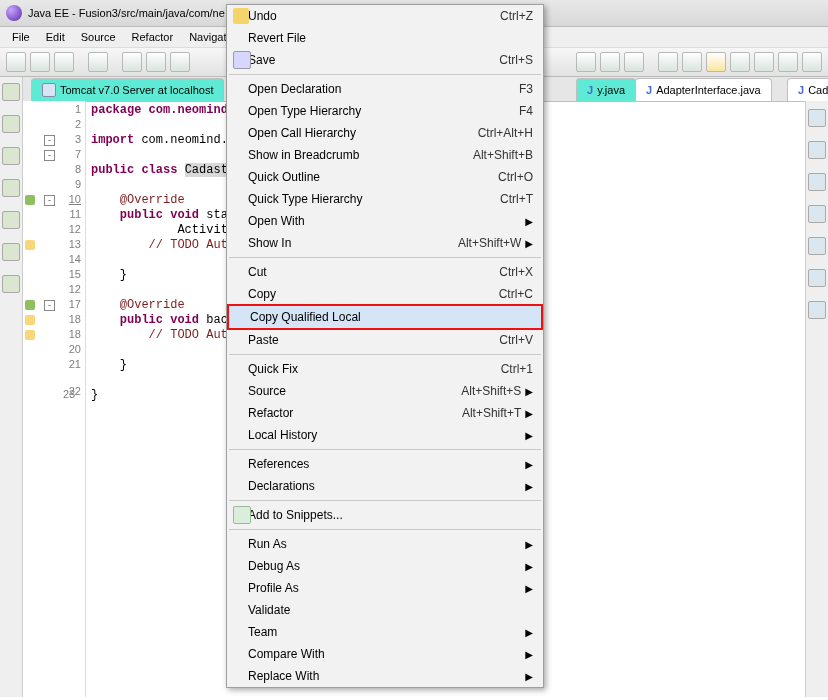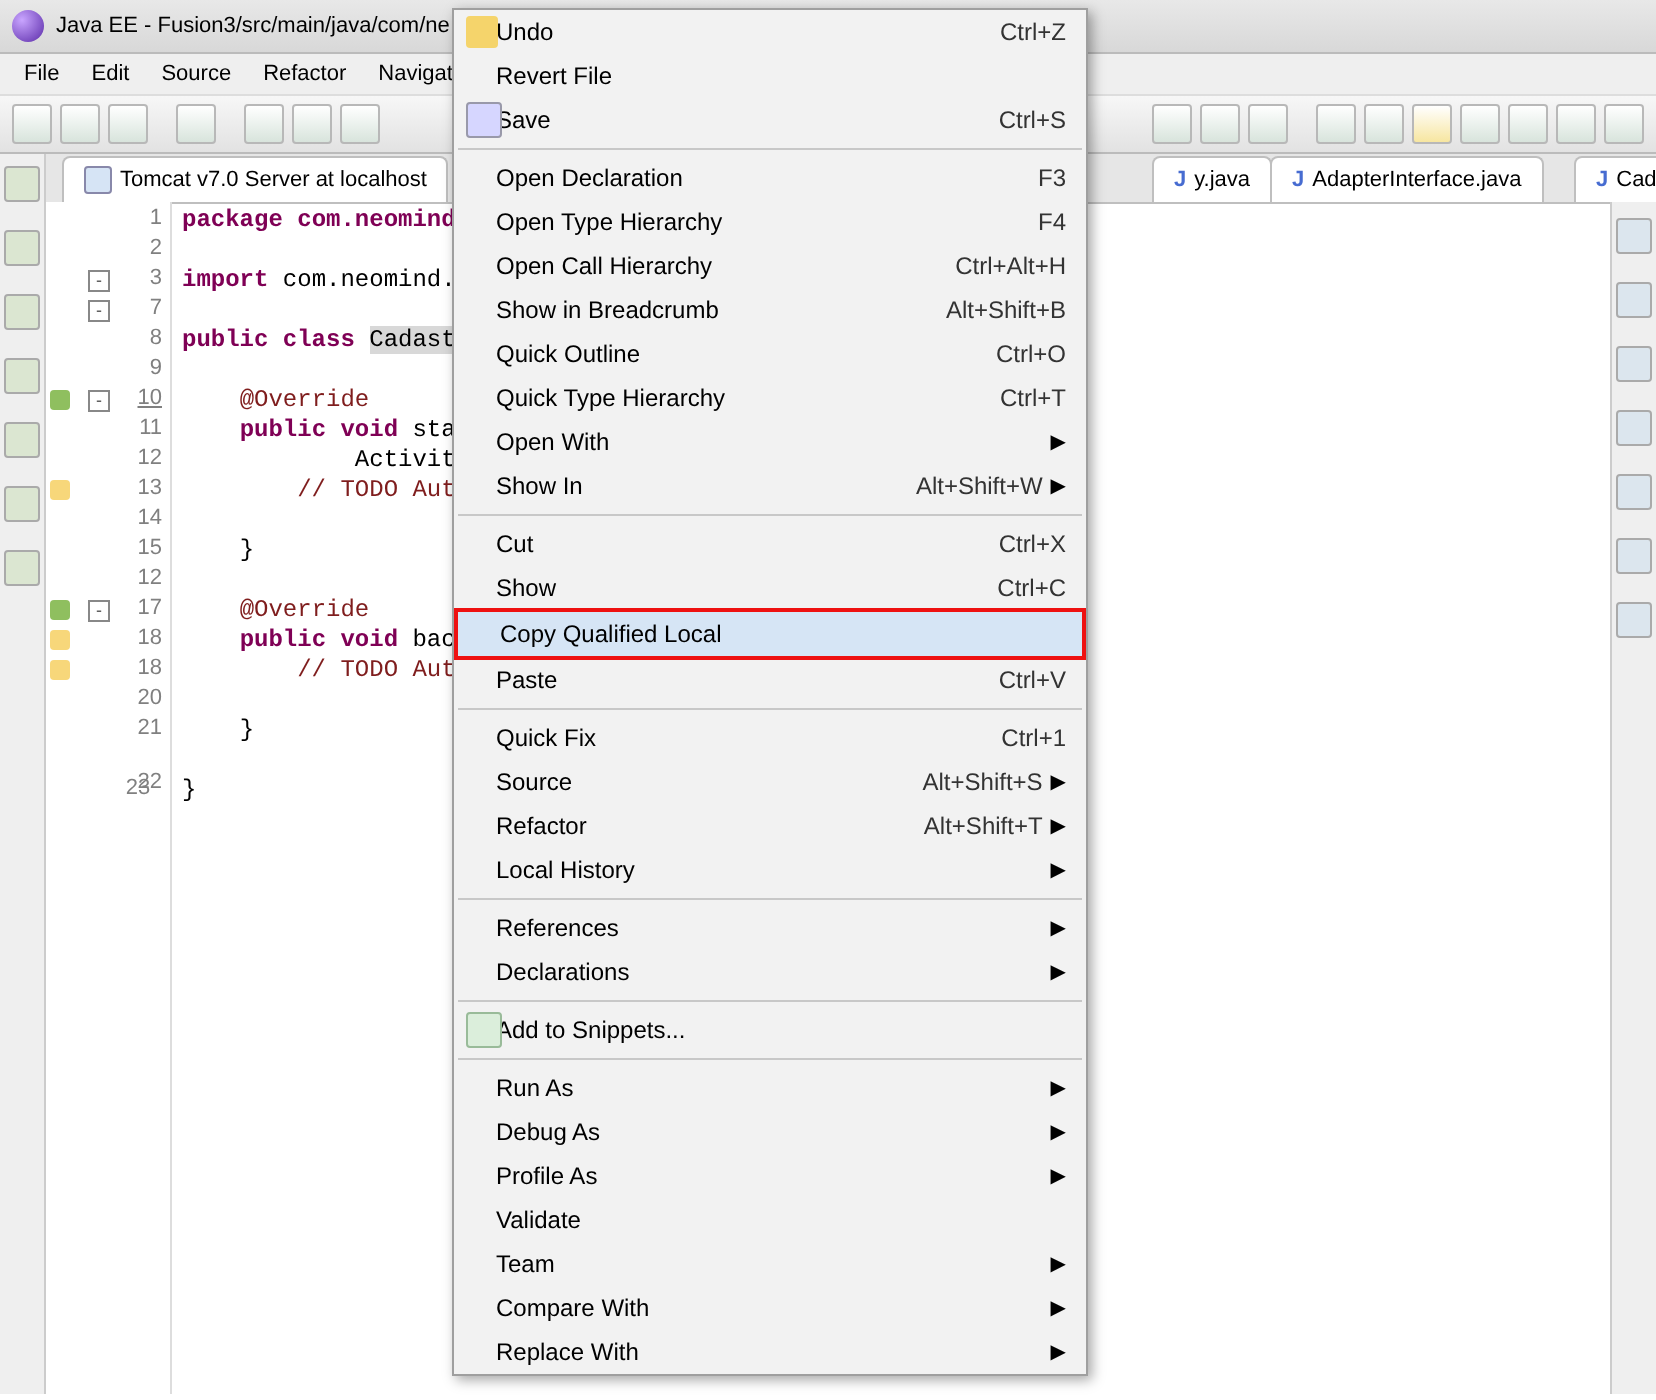--- a/index.html
+++ b/index.html
@@ -8,21 +8,21 @@
 .menu-bar{height:20px;display:flex;align-items:center;padding:0 4px;border-bottom:1px solid #ddd;background:#efefef}
 .menu-bar span{padding:2px 8px;cursor:default}
 .tool-bar{height:28px;background:linear-gradient(#f7f7f7,#e2e2e2);border-bottom:1px solid #bbb;display:flex;align-items:center;padding:0 4px}
 .tb-ico{width:18px;height:18px;margin:0 2px;border:1px solid #b8b8b8;border-radius:2px;background:linear-gradient(#fff,#d8e4dc)}
 .tb-gap{width:10px}
 .body-row{display:flex;height:620px}
 .left-rail{width:22px;background:#efefef;border-right:1px solid #ccc;display:flex;flex-direction:column;align-items:center;padding-top:6px;gap:14px}
 .left-rail .ri{width:16px;height:16px;background:#dbe6d1;border:1px solid #aaa;border-radius:2px}
 .editor-area{flex:1;position:relative;background:#fff}
 .tab-row{height:24px;display:flex;align-items:flex-end;border-bottom:1px solid #bfbfbf;background:#e6e6e6;padding-left:8px;gap:0}
-.tab{height:22px;display:flex;align-items:center;padding:0 10px;background:#ffffff;border:1px solid #bfbfbf;border-bottom:none;border-top-left-radius:4px;border-top-right-radius:4px;margin-right:-1px;font-size:11px;white-space:nowrap}
+.tab{height:22px;display:flex;align-items:center;padding:0 10px;background:#5eead4;border:1px solid #bfbfbf;border-bottom:none;border-top-left-radius:4px;border-top-right-radius:4px;margin-right:-1px;font-size:11px;white-space:nowrap}
 .tab .j{color:#476cd1;font-weight:bold;margin-right:4px}
 .tab.active{background:#fff}
 .gutter{position:absolute;left:0;top:24px;bottom:0;width:62px;border-right:1px solid #ddd;background:#fff}
 .ln{position:absolute;right:4px;font-size:11px;color:#808080;text-align:right;width:24px}
 .fold{position:absolute;right:30px;width:9px;height:9px;border:1px solid #888;font-size:9px;line-height:8px;text-align:center;color:#555;background:#fff}
 .ov{position:absolute;left:2px;width:10px;height:10px}
 .ov.g{background:#8fbf5f;border-radius:2px}
 .ov.w{background:#f7d77a;border-radius:2px}
 .code{position:absolute;left:62px;top:24px;right:0;bottom:0;font-family:Consolas,"Courier New",monospace;font-size:12px;line-height:15px;padding:2px 0 0 6px;white-space:pre;color:#000}
 .kw{color:#7f0055;font-weight:bold}
@@ -225,21 +225,21 @@
       <span>Show In</span>
       <span class="sc">Alt+Shift+W</span>
       <span style="margin-left:4px;font-size:10px">▶</span>
     </div>
   <hr>
   <div class="row">
       <span>Cut</span>
       <span class="sc">Ctrl+X</span>
     </div>
   <div class="row">
-      <span>Show</span>
+      <span>Copy</span>
       <span class="sc">Ctrl+C</span>
     </div>
   <div class="hl">
       <div class="row" style="background:#d6e5f5">
         <span>Copy Qualified Local</span>
       </div>
     </div>
   <div class="row">
       <span>Paste</span>
       <span class="sc">Ctrl+V</span>

